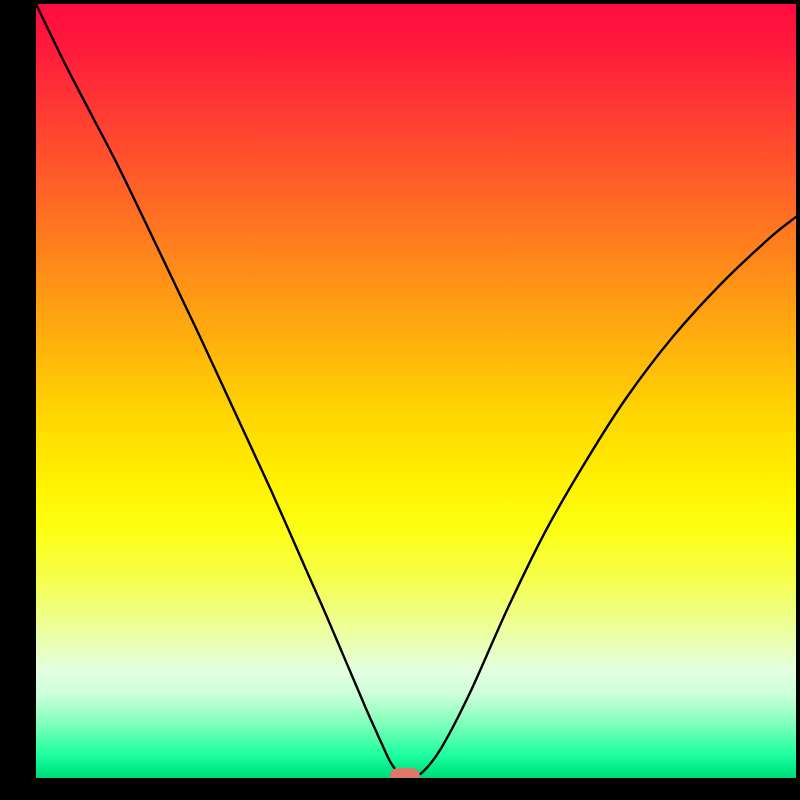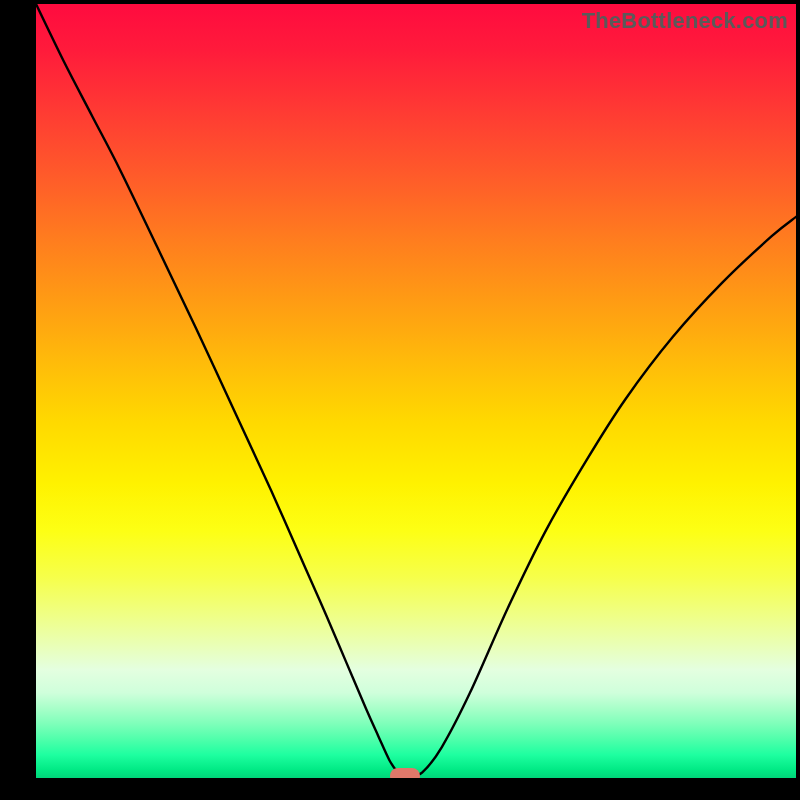--- a/index.html
+++ b/index.html
@@ -79,15 +79,14 @@
 </head>
 <body>
 
 <div class="frame">
   <div class="plot-area">
     <div class="gradient"></div>
     <svg class="curve" viewBox="0 0 760 774" preserveAspectRatio="none">
       <path id="curve-path" fill="none" stroke="#000000" stroke-width="2.4" stroke-linecap="round" stroke-linejoin="round" d="M 0.00 0.00 C 4.69 9.67, 18.75 39.34, 28.12 58.05 C 37.49 76.75, 46.87 94.17, 56.24 112.23 C 65.61 130.29, 73.47 144.48, 84.36 166.41 C 95.25 188.34, 108.93 217.36, 121.60 243.81 C 134.27 270.25, 147.31 297.35, 160.36 325.08 C 173.41 352.82, 187.34 383.13, 199.88 410.22 C 212.42 437.31, 223.95 461.82, 235.60 487.62 C 247.25 513.42, 260.68 544.38, 269.80 565.02 C 278.92 585.66, 283.61 595.98, 290.32 611.46 C 297.03 626.94, 303.49 642.42, 310.08 657.90 C 316.67 673.38, 324.52 692.09, 329.84 704.34 C 335.16 716.60, 338.07 722.79, 342.00 731.43 C 345.93 740.07, 350.11 750.01, 353.40 756.20 C 356.69 762.39, 359.86 766.00, 361.76 768.58 C 363.66 771.16, 362.90 771.16, 364.80 771.68 C 366.70 772.19, 369.61 772.19, 373.16 771.68 C 376.71 771.16, 380.63 773.36, 386.08 768.58 C 391.53 763.81, 397.86 756.33, 405.84 743.04 C 413.82 729.75, 422.94 712.08, 433.96 688.86 C 444.98 665.64, 459.29 630.81, 471.96 603.72 C 484.63 576.63, 496.91 550.83, 509.96 526.32 C 523.01 501.81, 536.94 478.59, 550.24 456.66 C 563.54 434.73, 575.32 415.38, 589.76 394.74 C 604.20 374.10, 620.79 352.17, 636.88 332.82 C 652.97 313.47, 669.81 295.41, 686.28 278.64 C 702.75 261.87, 723.39 243.17, 735.68 232.20 C 747.97 221.24, 755.95 216.08, 760.00 212.85"></path>
     </svg>
     <div id="marker" class="marker" style="left: 368.6px; top: 771.678px; background: rgb(224, 120, 106);"></div>
-    <div class="watermark">TheBottleneck.com</div>
   </div>
 </div>
 
 </body></html>

